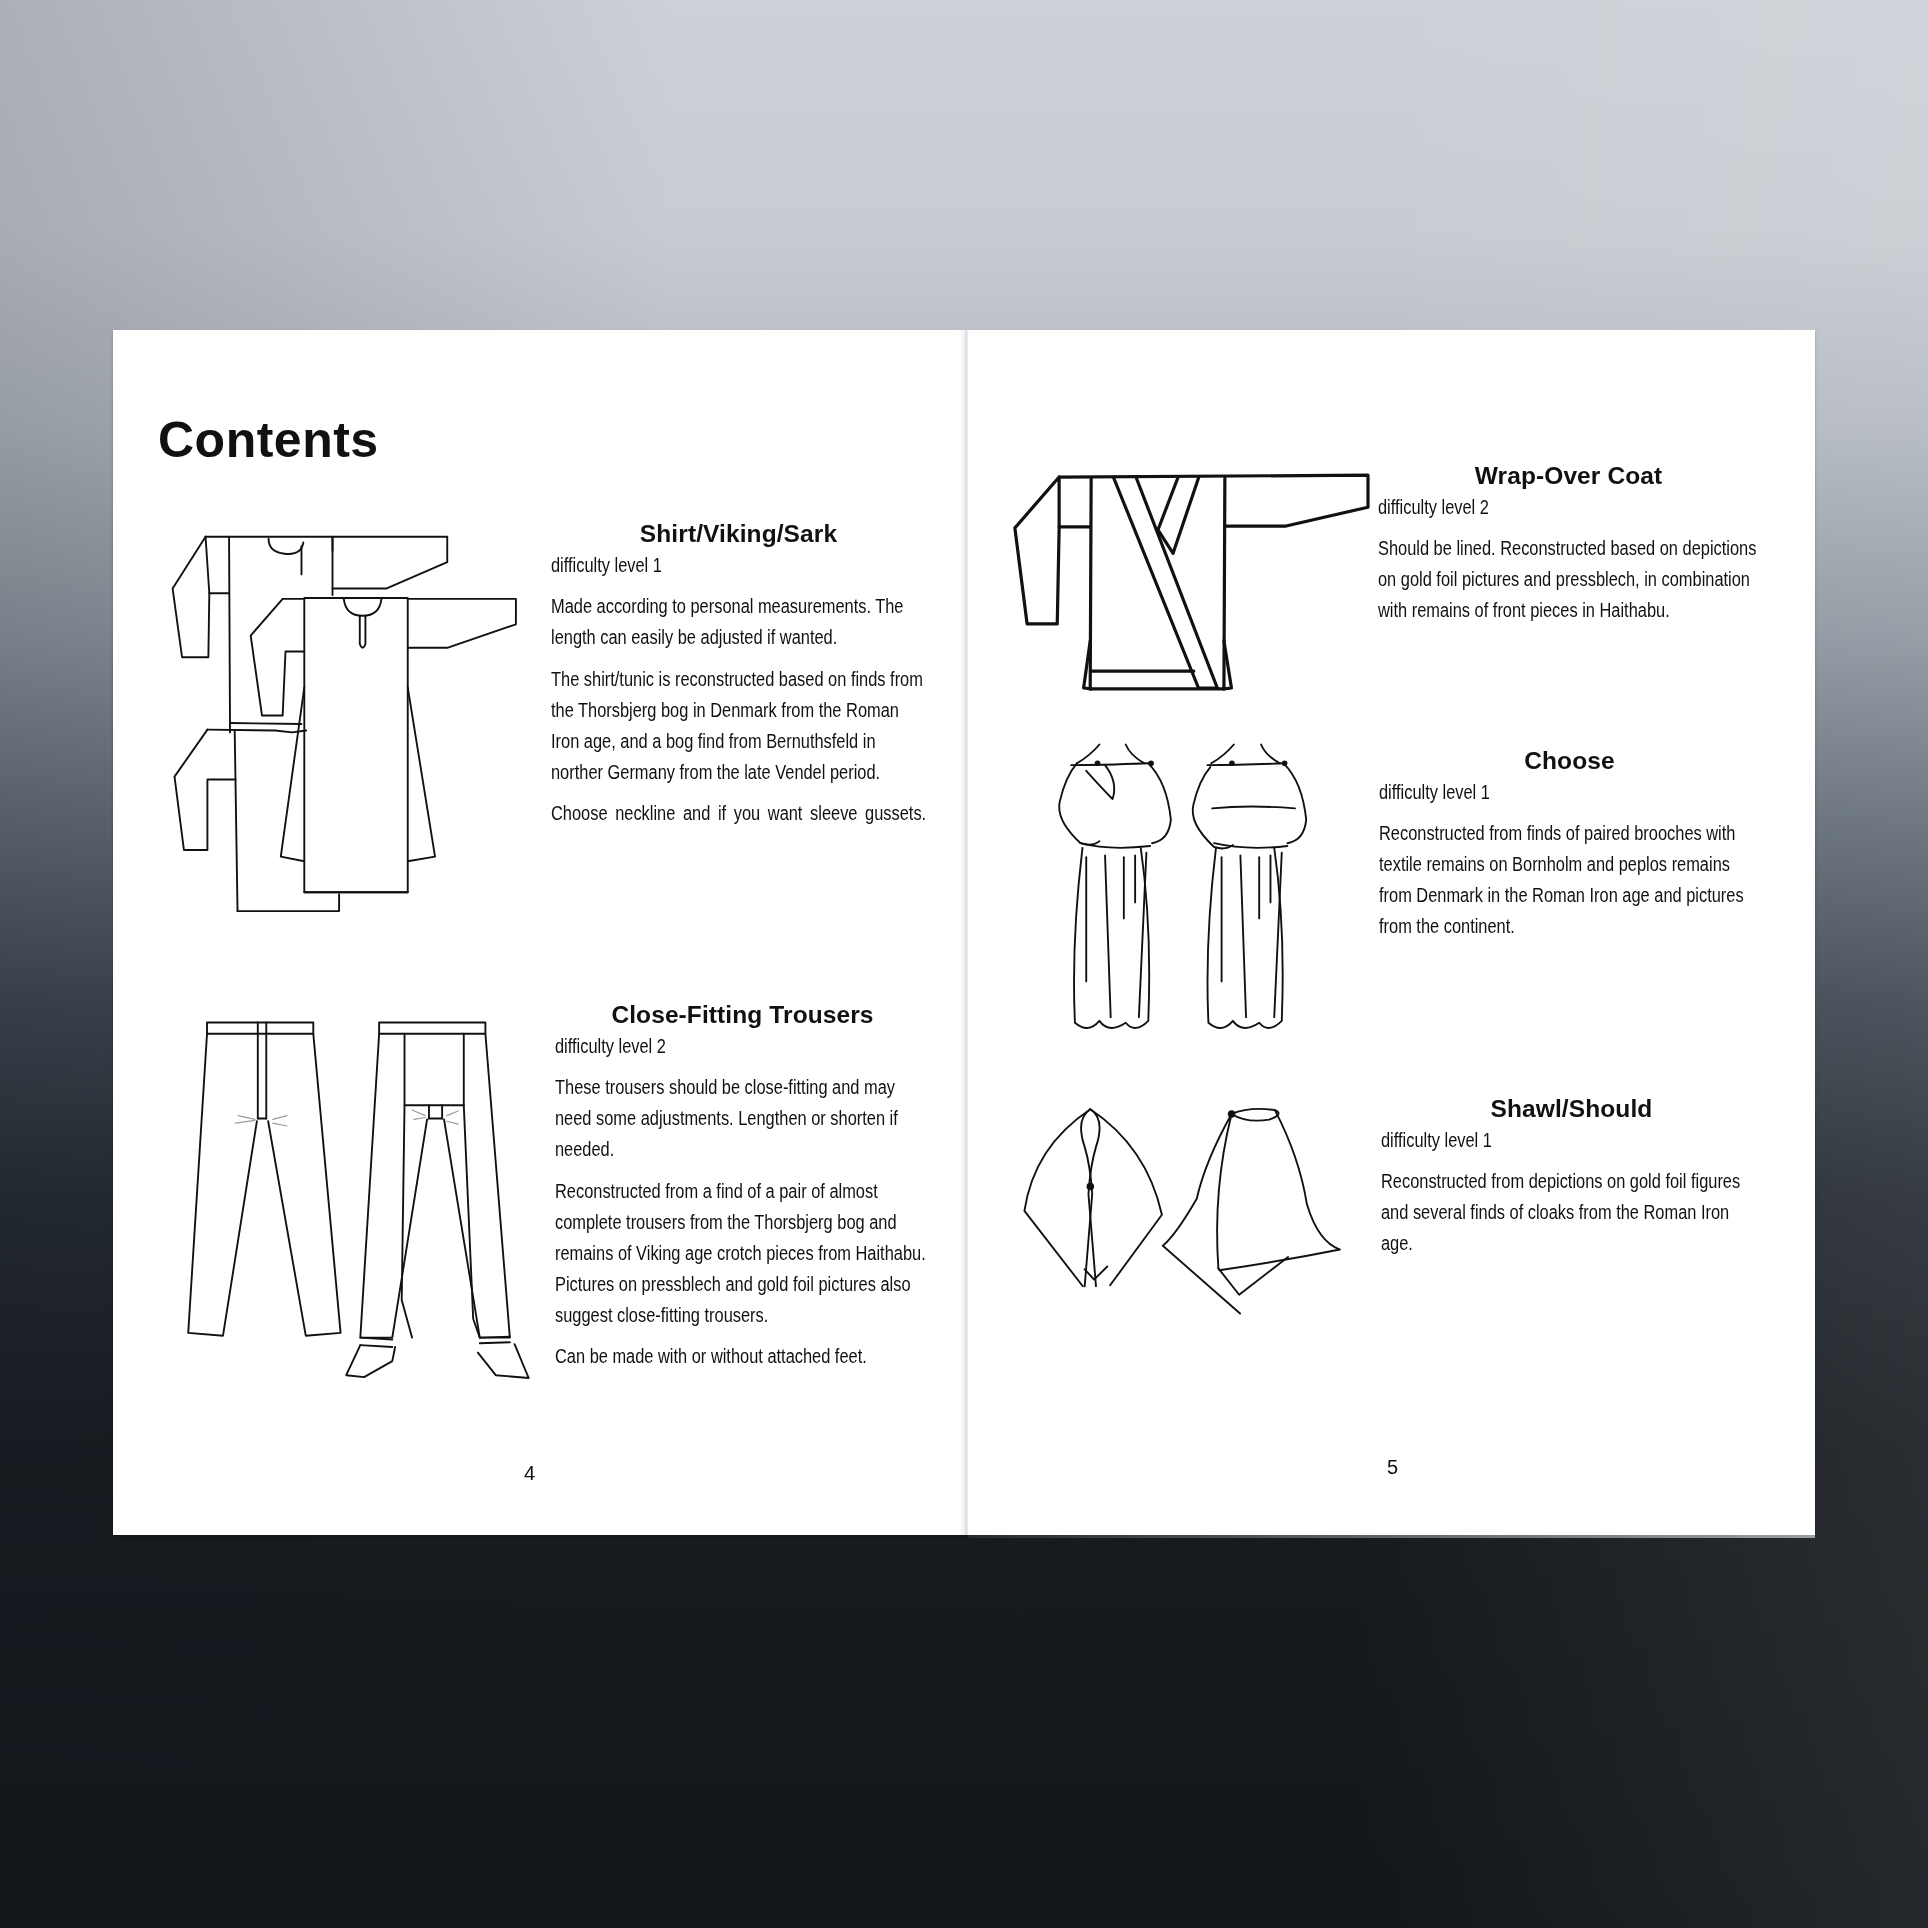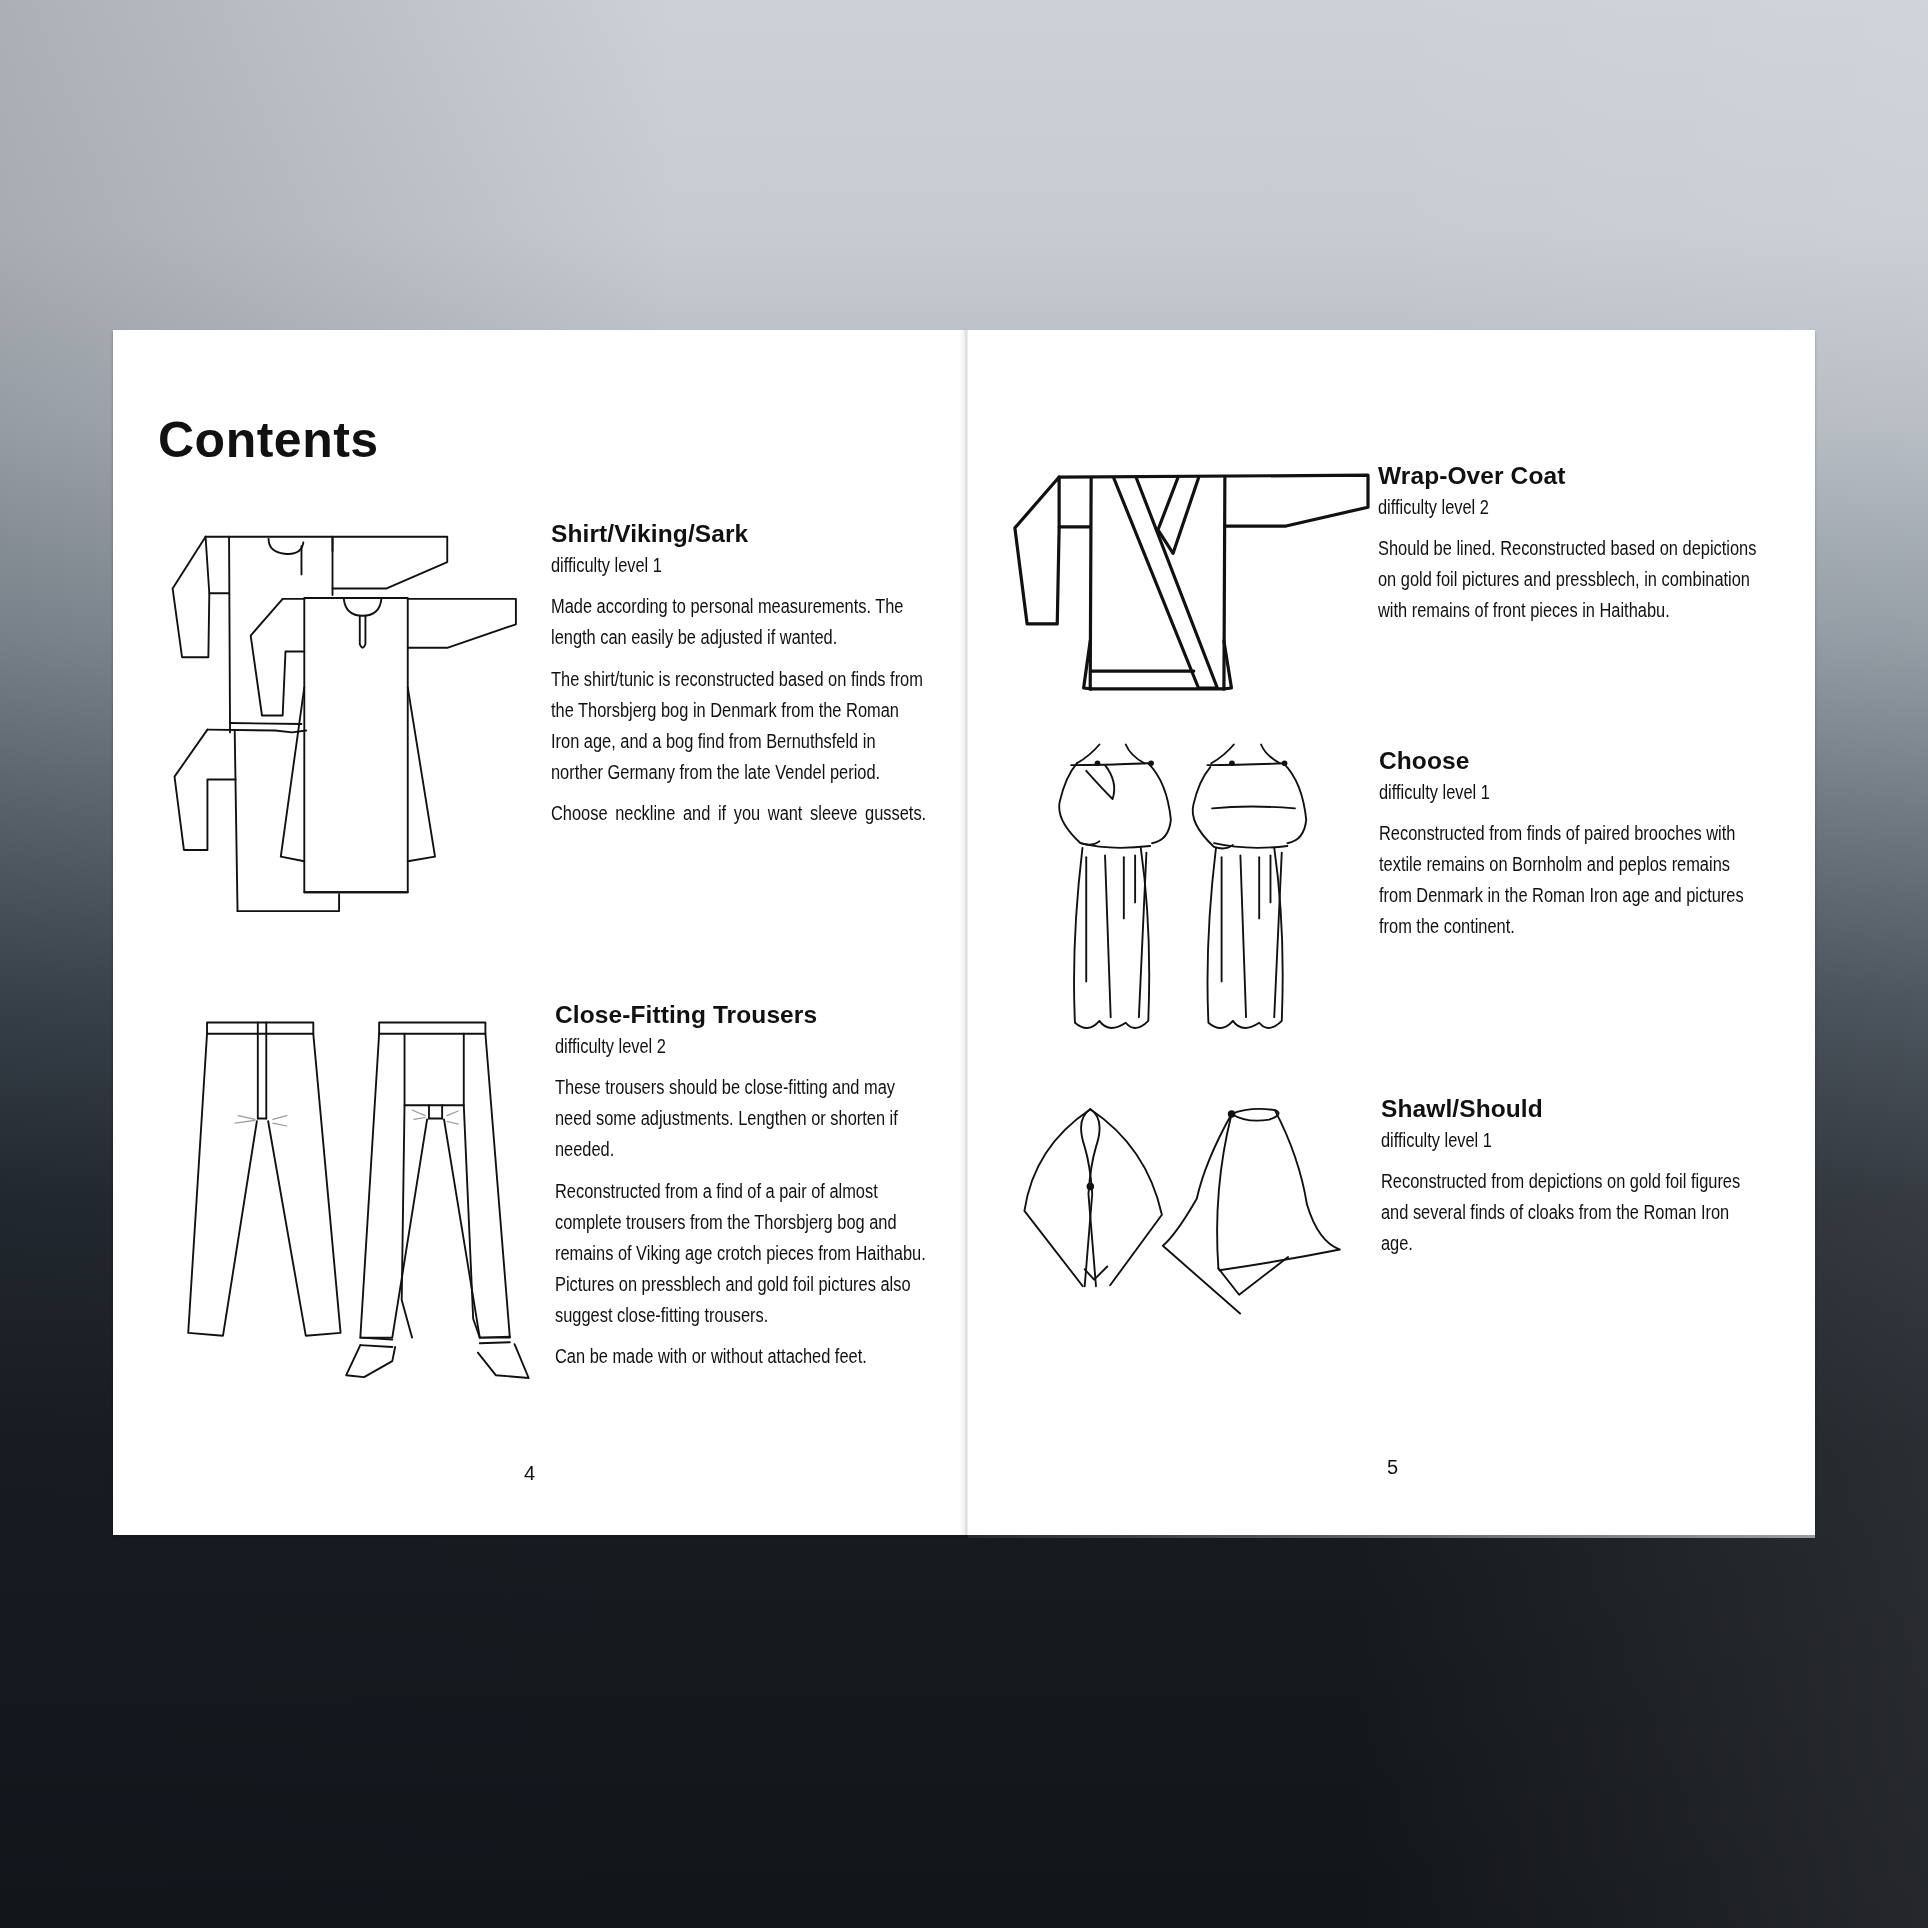--- a/index.html
+++ b/index.html
@@ -29,20 +29,21 @@
   }
   .abs { position:absolute; }
   .title {
     font-size:50px; font-weight:bold; letter-spacing:0.5px; line-height:1;
     left:45px; top:85px;
   }
   .section { position:absolute; width:395px; }
   .sec-heading {
     font-size:24.5px; font-weight:bold; line-height:28px; white-space:nowrap;
     letter-spacing:0.1px;
+    text-align:center;
   }
   .sec-level, .sec-para {
     font-size:20px; line-height:31px;
     transform-origin:0 0; transform:scaleX(0.82);
     width:122%;
   }
   .sec-level { margin-top:1.9px; }
   .sec-para { margin-top:10.4px; }
   .justify { text-align:justify; text-align-last:justify; }
   .page-num { font-size:20px; position:absolute; }

